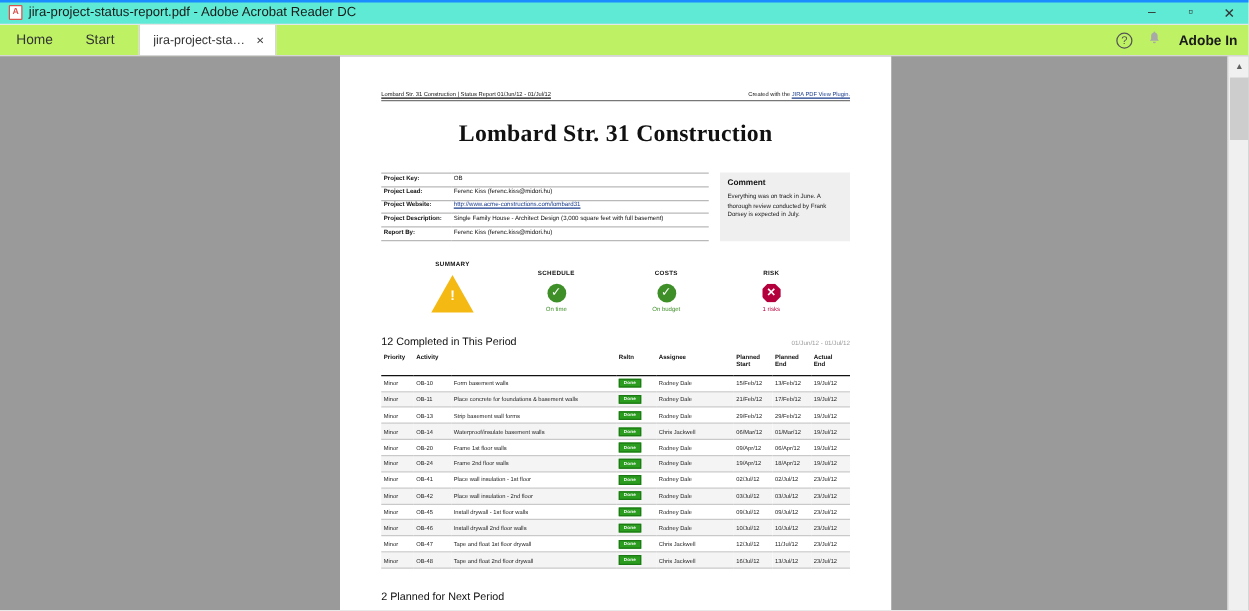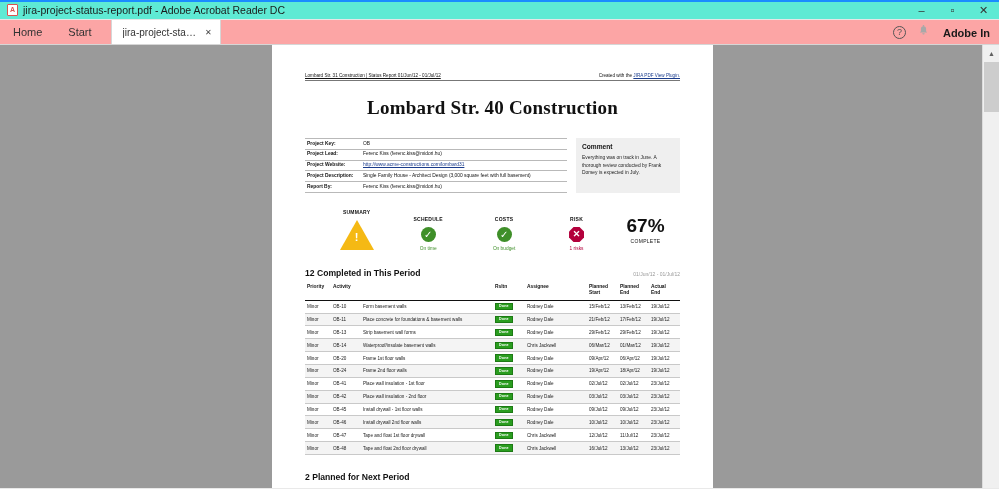--- a/index.html
+++ b/index.html
@@ -52,21 +52,21 @@
   .win-btn {
     width: 31px; height: 20px;
     display: flex; align-items: center; justify-content: center;
     font-size: 11px; color: #333;
   }
 
   
   .menubar {
     position: relative;
     height: 25px;
-    background: #fca5a5;
+    background: #bef264;
     border-bottom: 1px solid #d6d6d6;
     display: flex; align-items: stretch;
   }
   .menu-item {
     padding: 0 13px;
     display: flex; align-items: center;
     font-size: 11px; color: #333;
   }
   .doc-tab {
     margin-left: 6px;
@@ -254,21 +254,21 @@
   }
   .pct-lbl {
     font-size: 5px; color: #111; letter-spacing: 0.3px; margin-top: 3px;
   }
 
   
   .section { margin-top: 17px; }
   .sec-head {
     display: flex; align-items: baseline; justify-content: space-between;
   }
-  .sec-title { font-size: 8.6px; font-weight: bold; color: #111; }
+  .sec-title { font-size: 8.6px; font-weight: normal; color: #111; }
   .sec-range { font-size: 5px; color: #999; }
 
   table.act {
     width: 100%; border-collapse: collapse;
     margin-top: 6px;
     table-layout: fixed;
   }
   table.act th {
     font-size: 4.9px; font-weight: bold; color: #111;
     text-align: left; vertical-align: top;
@@ -346,21 +346,21 @@
     <div class="page">
       <div class="doc-inner">
 
         <div class="runhead">
           <div class="rh-left">Lombard Str. 31 Construction | Status Report 01/Jun/12 - 01/Jul/12</div>
           <div class="rh-right">
             <span>Created with the </span><span class="link">JIRA PDF View Plugin.</span>
           </div>
         </div>
 
-        <h1 class="doc-title">Lombard Str. 40 Construction</h1>
+        <h1 class="doc-title">Lombard Str. 31 Construction</h1>
 
         <div class="meta-row">
           <table class="meta-table">
             <tbody>
                 <tr>
                   <td class="k">Project Key:</td>
                   <td class="v">OB</td>
                 </tr>
                 <tr>
                   <td class="k">Project Lead:</td>
@@ -398,24 +398,20 @@
           </div>
           <div class="st-col col-costs">
             <div class="st-label">COSTS</div>
             <div class="circle-ok">✓</div>
             <div class="st-sub ok-text">On budget</div>
           </div>
           <div class="st-col col-risk">
             <div class="st-label">RISK</div>
             <div class="octo-risk">✕</div>
             <div class="st-sub risk-text">1 risks</div>
-          </div>
-          <div class="st-col col-pct">
-            <div class="pct-big">67%</div>
-            <div class="pct-lbl">COMPLETE</div>
           </div>
         </div>
 
         <div class="section">
           <div class="sec-head">
             <div class="sec-title">12 Completed in This Period</div>
             <div class="sec-range">01/Jun/12 - 01/Jul/12</div>
           </div>
           <table class="act">
             <colgroup>

